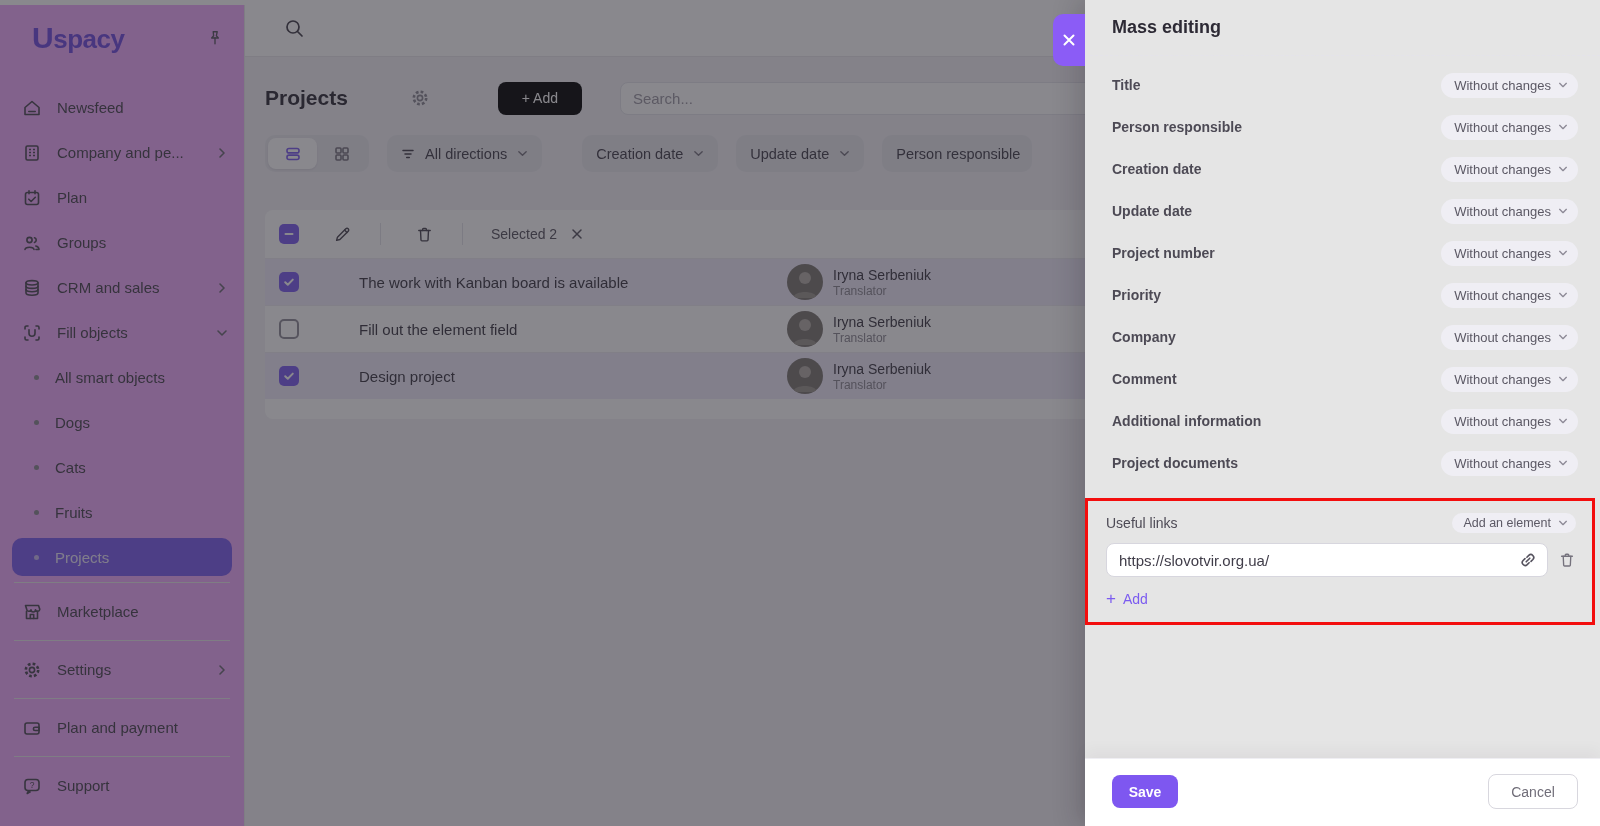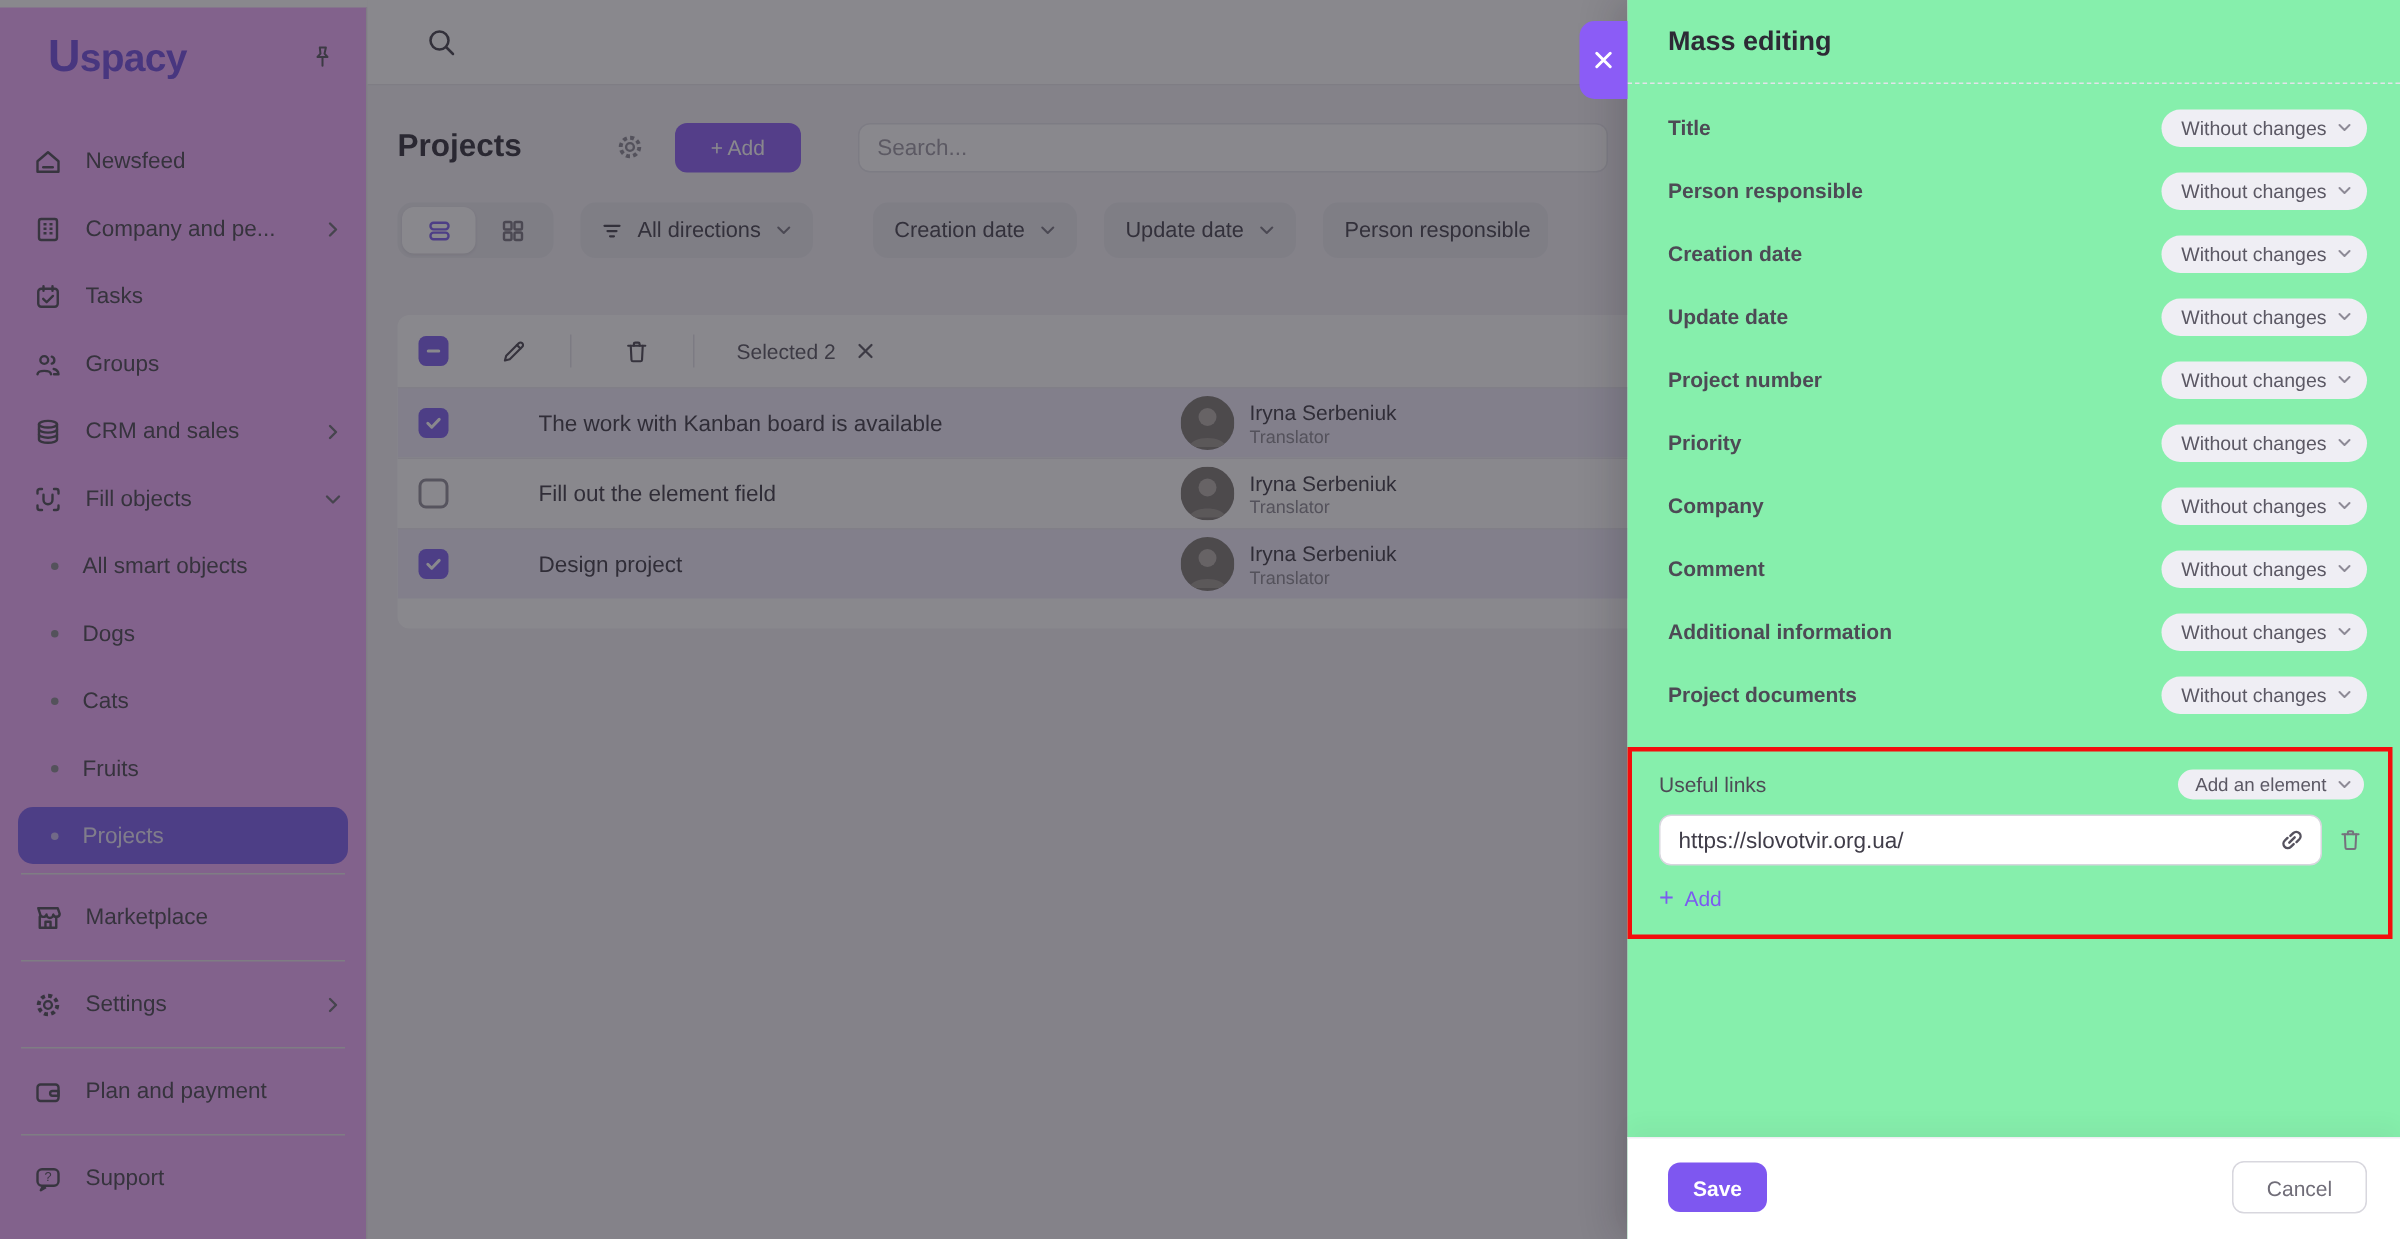--- a/index.html
+++ b/index.html
@@ -24,21 +24,21 @@
   .s-divider { height:1px; background:#e8e7ec; margin:6px 14px; }
 
   
   .main { position:absolute; left:245px; top:0; right:0; height:826px; background:#f3f2f6; z-index:1; }
   .topbar { height:57px; background:#fff; border-bottom:1px solid #e8e7ec; display:flex; align-items:center; padding:0 0 0 38px; }
   .topbar .search-glyph { color:#3f3c47; }
   .content { padding:24px 0 0 20px; width:900px; }
   .page-header { display:flex; align-items:center; height:34px; }
   .page-title { font-size:21px; font-weight:700; color:#2e2b35; }
   .gear-btn { margin-left:62px; color:#8a8792; cursor:pointer; }
-  .add-btn { margin-left:20px; height:33px; width:84px; border:none; border-radius:8px; background:#8b5cf6; color:#fff; font-size:14px; font-weight:500; cursor:pointer; font-family:inherit; }
+  .add-btn { margin-left:68px; height:33px; width:84px; border:none; border-radius:8px; background:#000000; color:#fff; font-size:14px; font-weight:500; cursor:pointer; font-family:inherit; }
   .search-input { margin-left:38px; height:33px; width:500px; border:1px solid #e5e4ea; border-radius:8px; background:#fff; padding:0 12px; font-size:15px; color:#3a3742; font-family:inherit; }
   .search-input::placeholder { color:#9b98a3; }
 
   .filter-row { margin-top:20px; display:flex; align-items:center; gap:18px; }
   .view-toggle { display:flex; background:#e9e8ee; border-radius:10px; padding:3px; }
   .vt-btn { width:49px; height:31px; display:flex; align-items:center; justify-content:center; border-radius:8px; cursor:pointer; color:#75727d; }
   .vt-btn.active { background:#fff; color:#7b5bf0; box-shadow:0 1px 2px rgba(30,28,40,.08); }
   .drop-pill { display:flex; align-items:center; height:37px; background:#e9e8ee; border-radius:10px; padding:0 14px; font-size:14.5px; color:#413e4a; gap:10px; cursor:pointer; white-space:nowrap; }
   .drop-pill .chev { color:#77747f; }
   .drop-pill.clipped { width:150px; overflow:hidden; }
@@ -59,21 +59,21 @@
   .row-user { display:flex; align-items:center; gap:10px; width:330px; }
   .avatar { width:36px; height:36px; border-radius:50%; overflow:hidden; flex:0 0 auto; }
   .u-name { font-size:14px; color:#3a3742; line-height:17px; }
   .u-role { font-size:12px; color:#8a8791; line-height:14px; }
   .card-foot { height:20px; }
 
   
   .backdrop { position:absolute; left:0; top:0; width:1085px; height:826px; background:rgba(40,38,48,0.55); z-index:50; }
 
   
-  .drawer { position:absolute; left:1085px; top:0; width:515px; height:826px; background:#86efac; z-index:60; box-shadow:-8px 0 24px rgba(25,23,33,.18); }
+  .drawer { position:absolute; left:1085px; top:0; width:515px; height:826px; background:#e5e5e5; z-index:60; box-shadow:-8px 0 24px rgba(25,23,33,.18); }
   .drawer-close { position:absolute; left:-32px; top:14px; width:32px; height:52px; background:#8b5cf6; border:none; border-radius:10px 0 0 10px; color:#fff; cursor:pointer; display:flex; align-items:center; justify-content:center; }
   .drawer-head { height:56px; display:flex; align-items:center; padding:0 27px; border-bottom:1px dashed #e4e3ea; }
   .drawer-title { font-size:18px; font-weight:700; color:#2d2a35; }
   .fields { padding-top:8px; }
   .f-row { height:42px; display:flex; align-items:center; justify-content:space-between; padding:0 22px 0 27px; }
   .f-label { font-size:14px; font-weight:600; color:#4d4a55; }
   .pill { display:inline-flex; align-items:center; gap:7px; background:#efeef4; border-radius:13px; padding:5px 10px 5px 13px; font-size:13px; color:#5b5864; cursor:pointer; white-space:nowrap; }
   .pill .chev { color:#8d8a96; }
 
   .links-box { margin:14px 5px 0 0; border:3px solid #f30d0d; padding:12px 16px 14px 18px; }
@@ -130,21 +130,21 @@
           </svg>
         </span>
     </div>
     <div class="nav-item">
       <span class="nicon">
           <svg width="20" height="20" viewBox="0 0 20 20" fill="none" stroke="currentColor" stroke-width="1.6" stroke-linecap="round" stroke-linejoin="round">
             <rect x="3.5" y="4.5" width="13" height="12" rx="2"></rect>
             <path d="M7 2.8v3M13 2.8v3M6.8 11.2l2.3 2.3 4.2-4.2"></path>
           </svg>
         </span>
-      <span>Tasks</span>
+      <span>Plan</span>
     </div>
     <div class="nav-item">
       <span class="nicon">
           <svg width="20" height="20" viewBox="0 0 20 20" fill="none" stroke="currentColor" stroke-width="1.6" stroke-linecap="round" stroke-linejoin="round">
             <circle cx="7.5" cy="7" r="2.6"></circle>
             <path d="M3 16.5c.4-3 8.6-3 9 0"></path>
             <path d="M12.5 4.8a2.4 2.4 0 0 1 0 4.6M14 16.5h3c-.1-2-1.3-3.1-3.2-3.5"></path>
           </svg>
         </span>
       <span>Groups</span>

